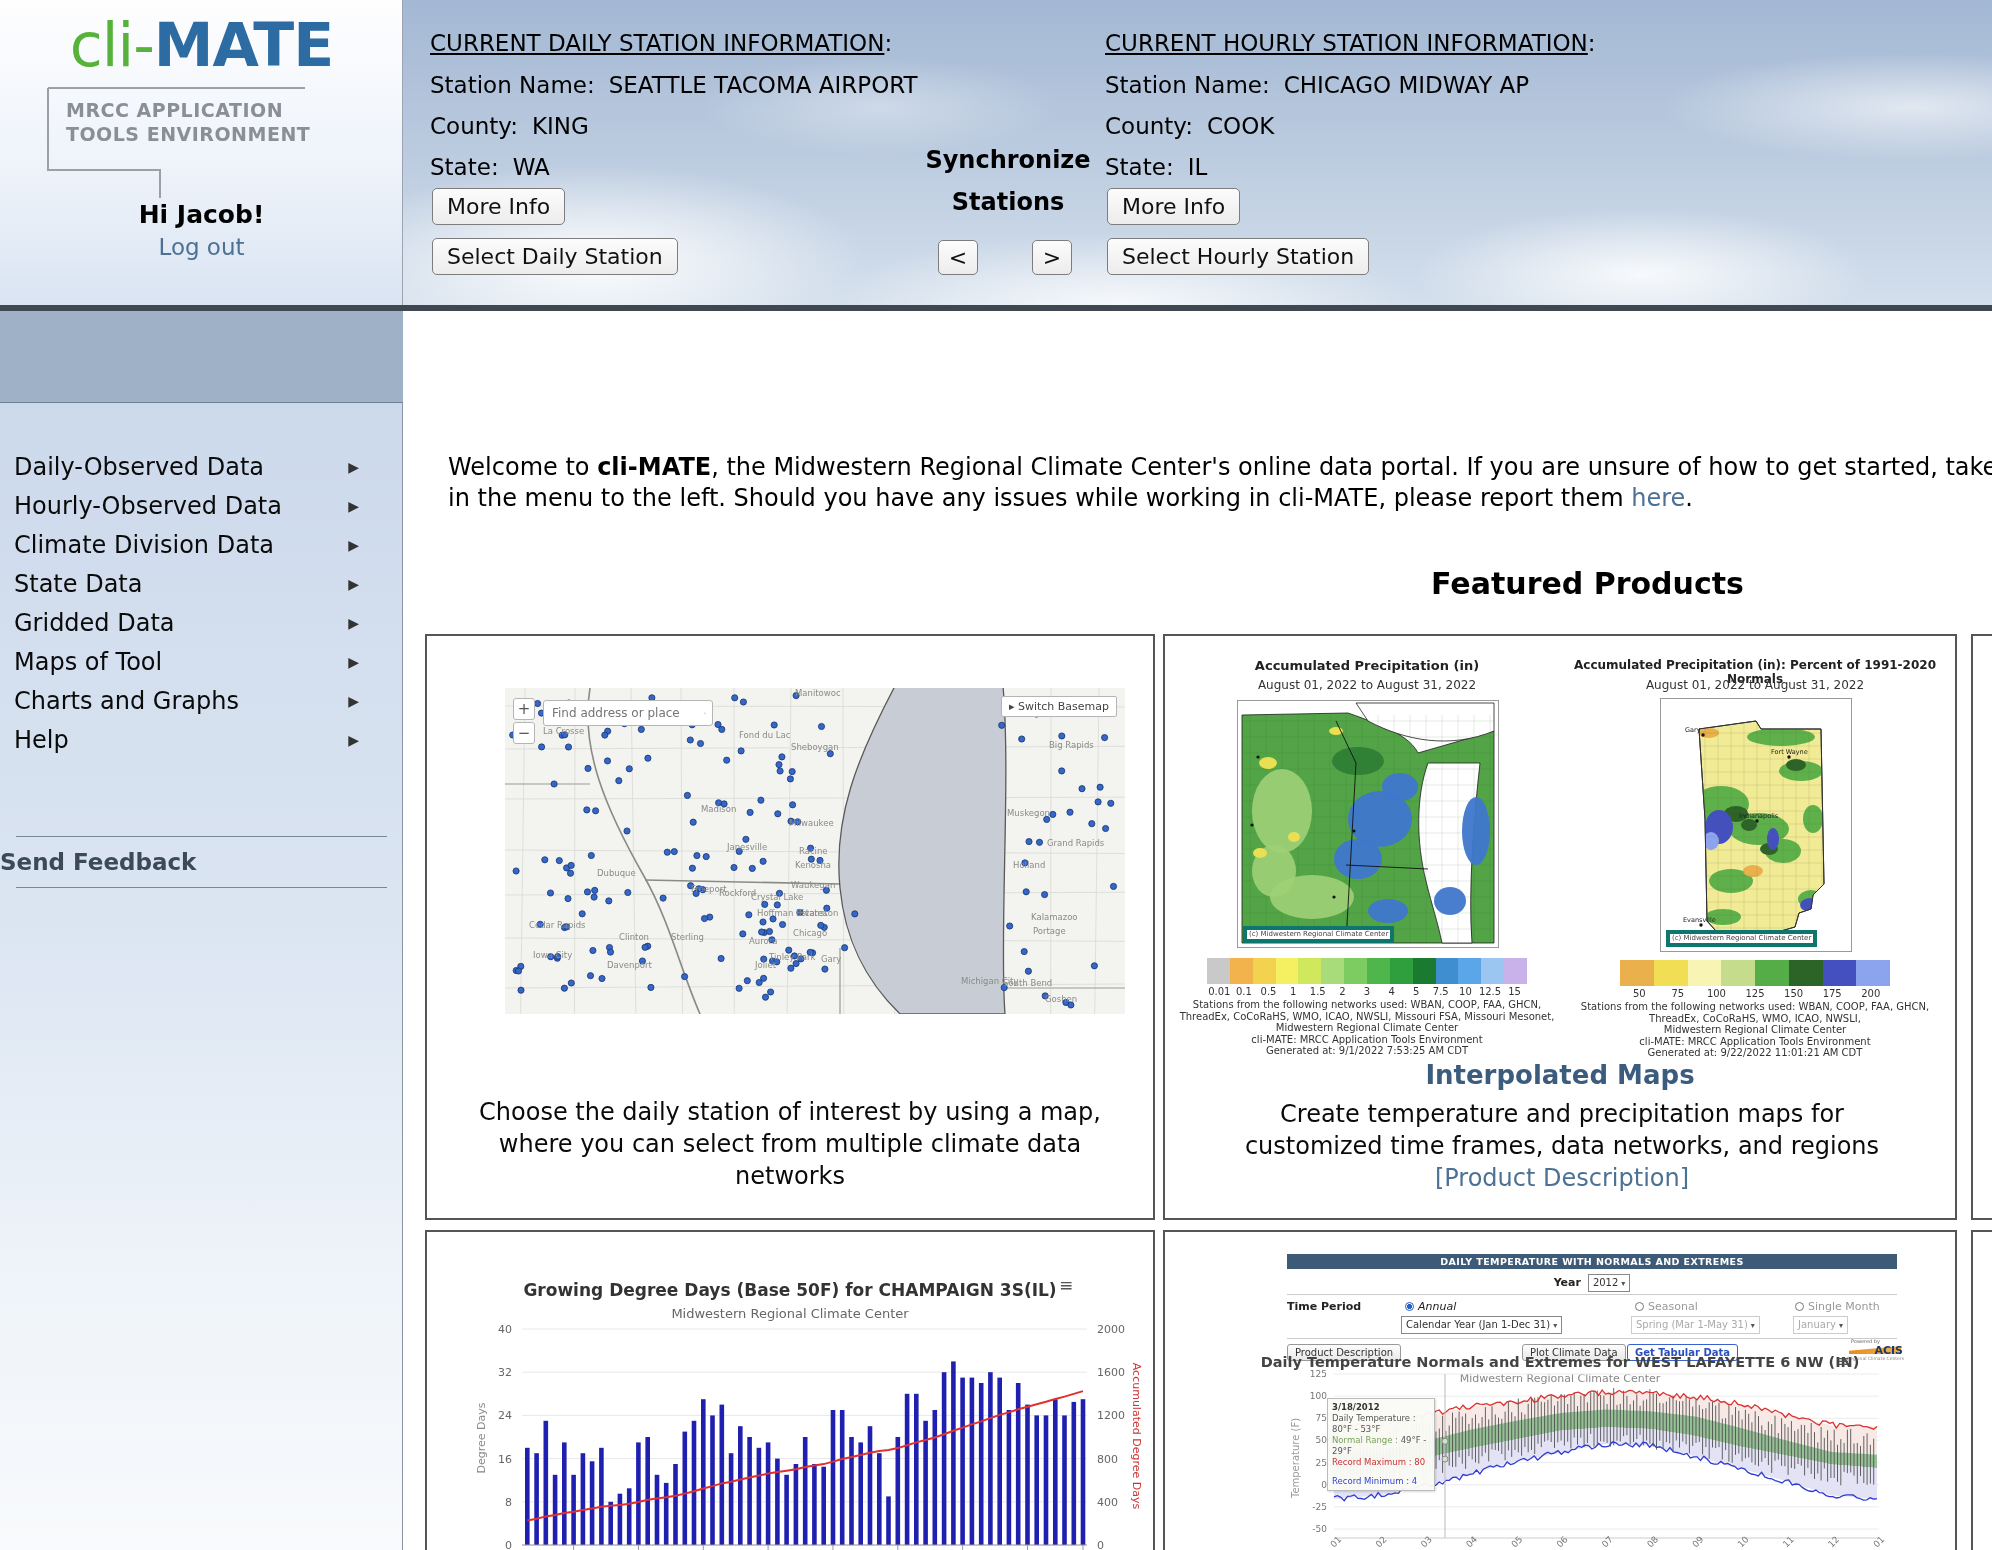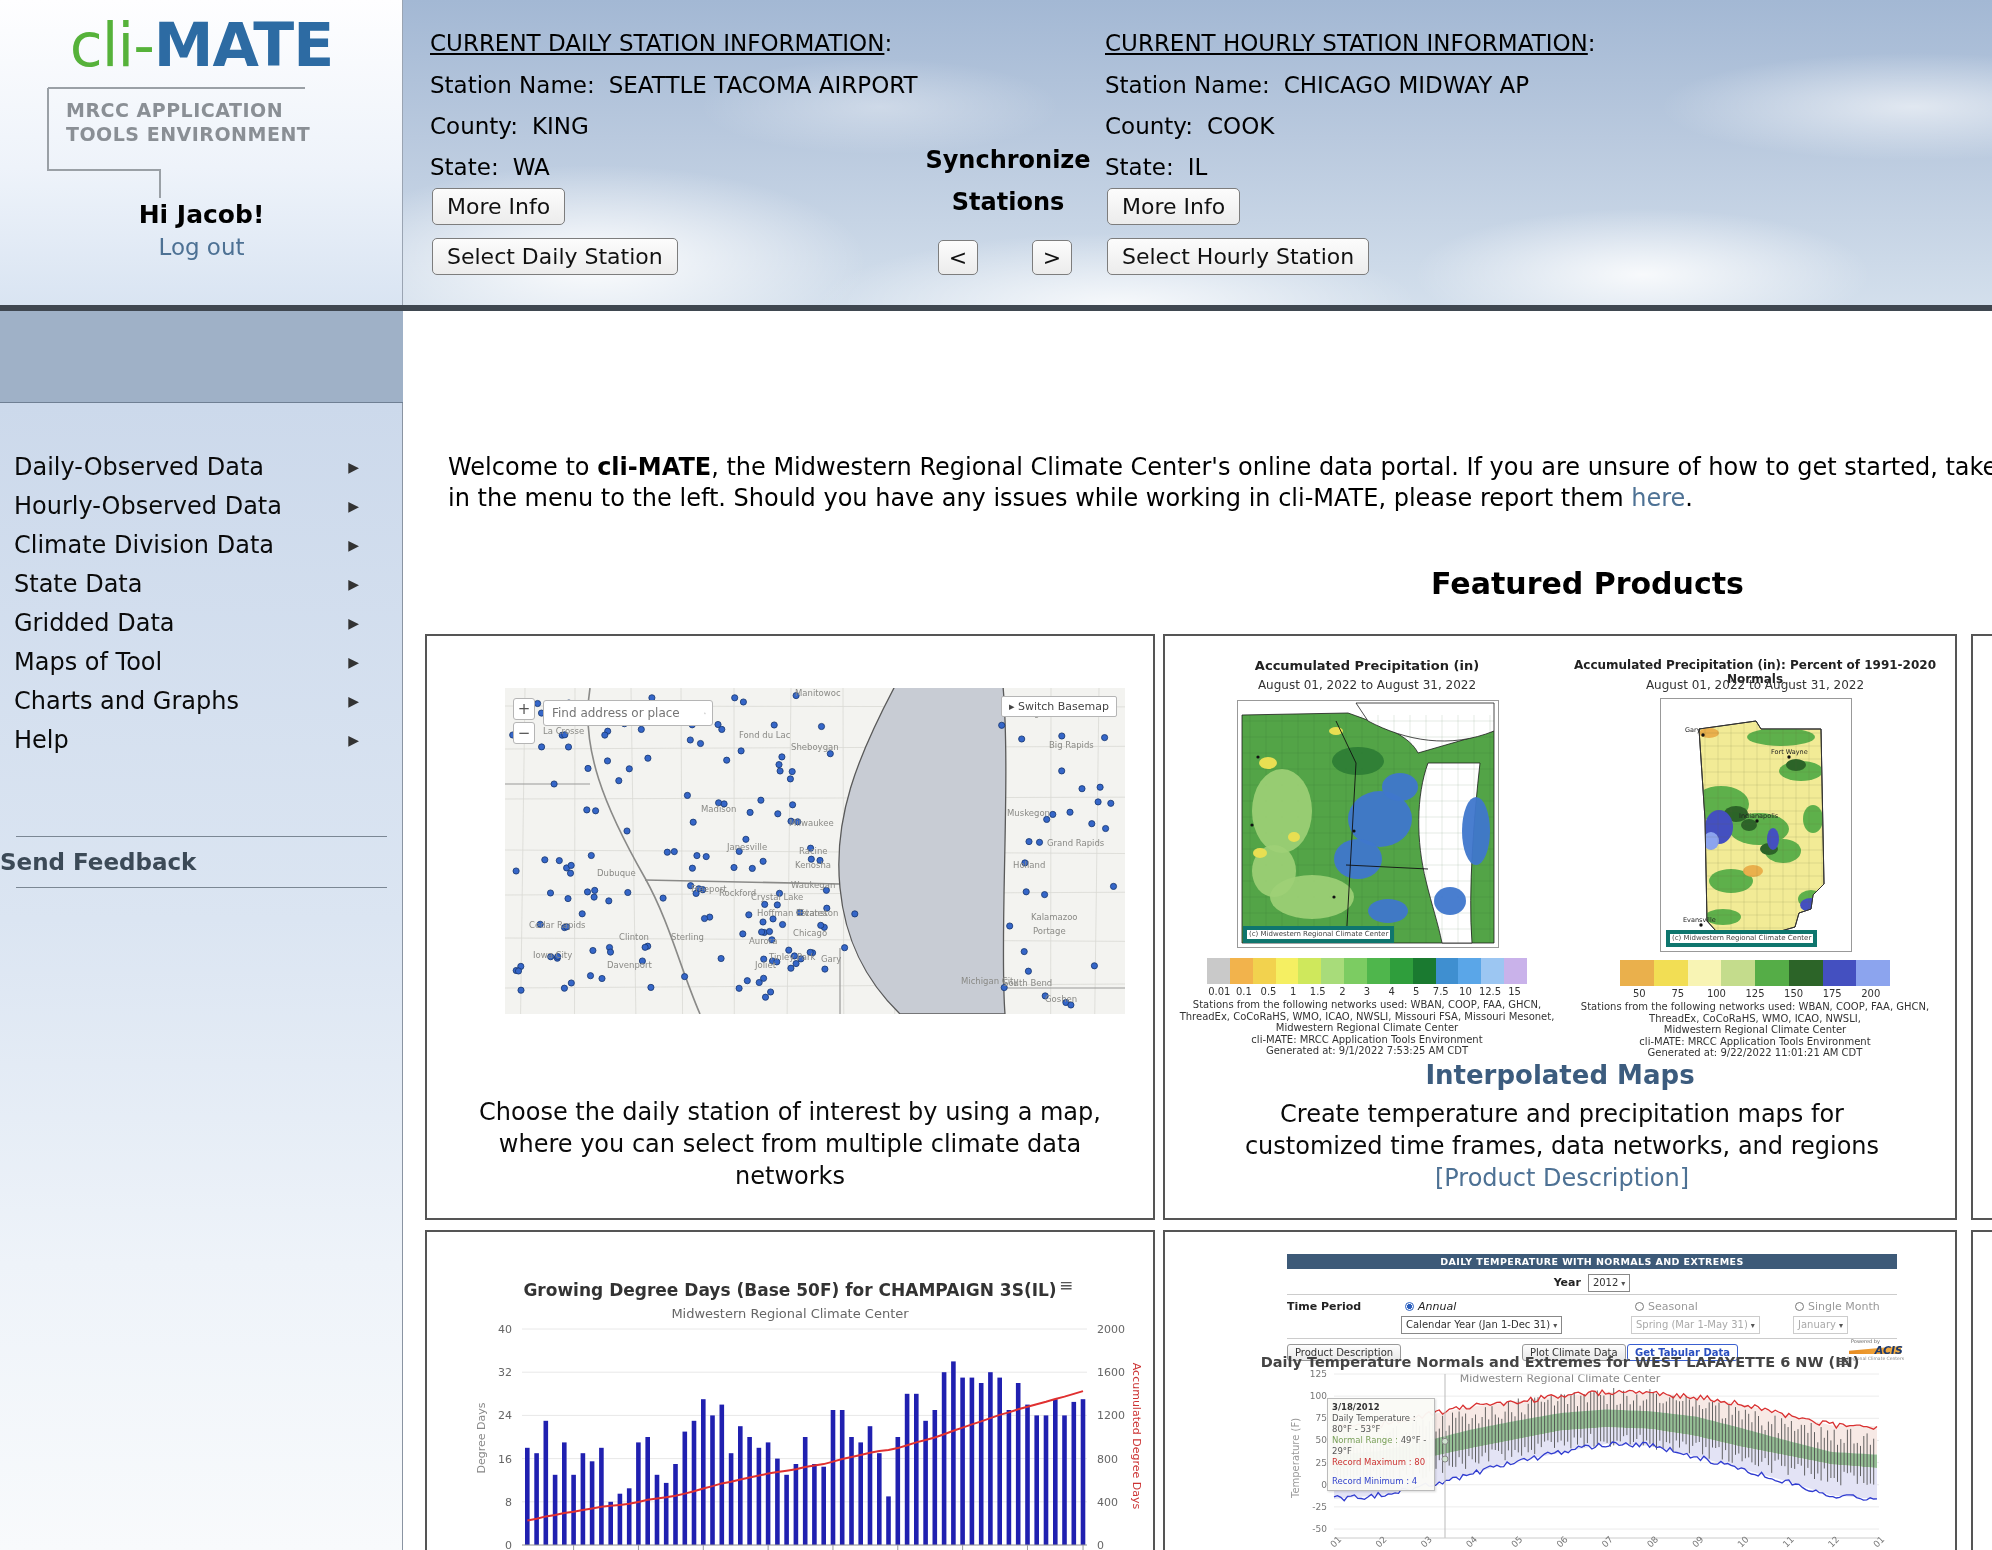--- a/index.html
+++ b/index.html
@@ -104,21 +104,21 @@
   .tp-sub{position:absolute;width:100%;text-align:center;font-size:11px;color:#888;}
   .tooltip{position:absolute;left:162px;top:166px;width:108px;background:rgba(250,250,246,.96);
      border:1px solid #bbb;font-size:8.5px;line-height:11px;color:#555;padding:3px 4px;box-shadow:1px 1px 2px rgba(0,0,0,.15);}
   .tooltip .tt-date{font-weight:bold;color:#333;}
   .tt-nrm{color:#7aa05a;}
   .tt-max{color:#cc3333;}
   .tt-min{color:#3344cc;}
   .acis{position:absolute;left:678px;top:106px;width:62px;height:28px;}
   .acis .sw{position:absolute;left:6px;top:8px;width:52px;height:8px;background:linear-gradient(90deg,#e88b1f,#f3b24a);
       clip-path:polygon(0 60%,100% 0,100% 100%,0 100%);}
-  .acis .tx{position:absolute;right:2px;top:6px;font-size:11px;font-weight:bold;color:#1d3a6e;font-style:italic;}
+  .acis .tx{position:absolute;right:2px;top:6px;font-size:11px;font-weight:bold;color:#1d3a6e;}
   .acis .pb{position:absolute;left:8px;top:0;font-size:5px;color:#666;}
   .acis .sub{position:absolute;left:4px;top:18px;font-size:4.5px;color:#888;}
 </style>
 </head>
 <body>
 
 <div class="canvas">
 
   <div class="abs logo-panel">
     <div class="abs brand"><span class="g">cli-</span><span class="b">MATE</span></div>

